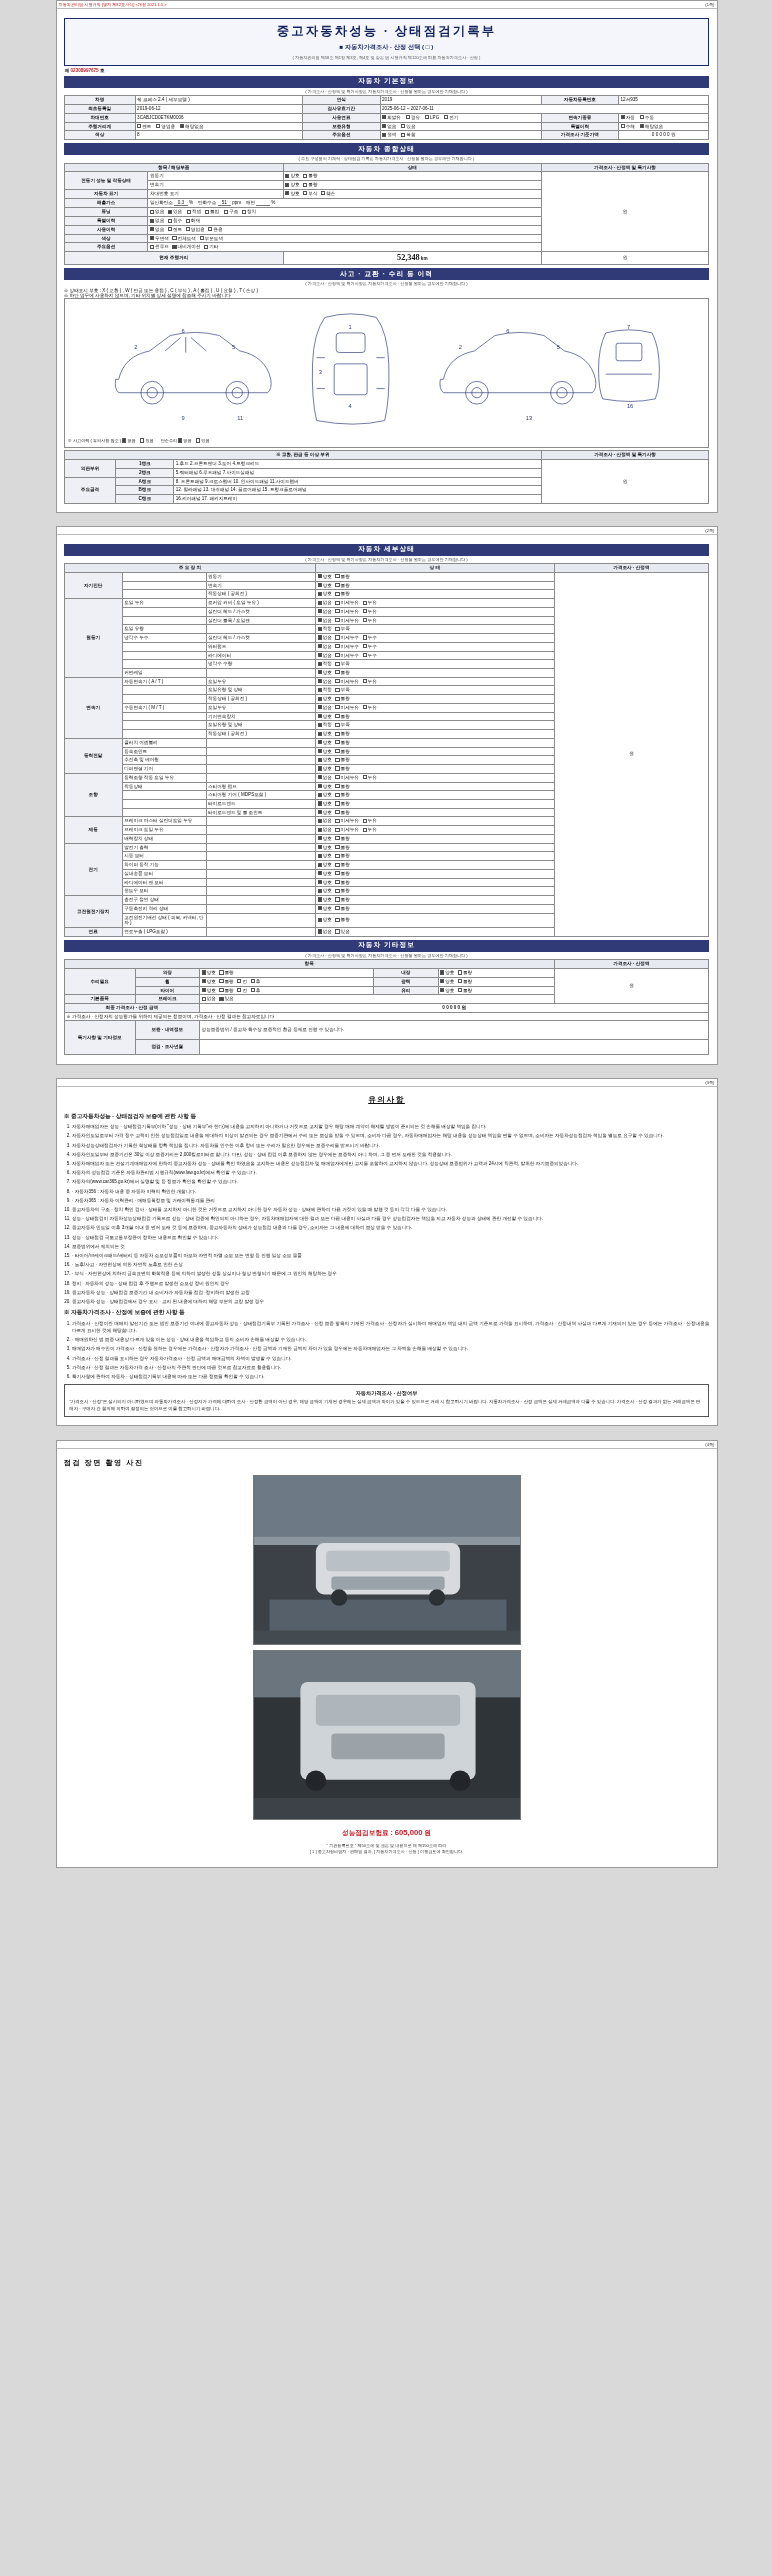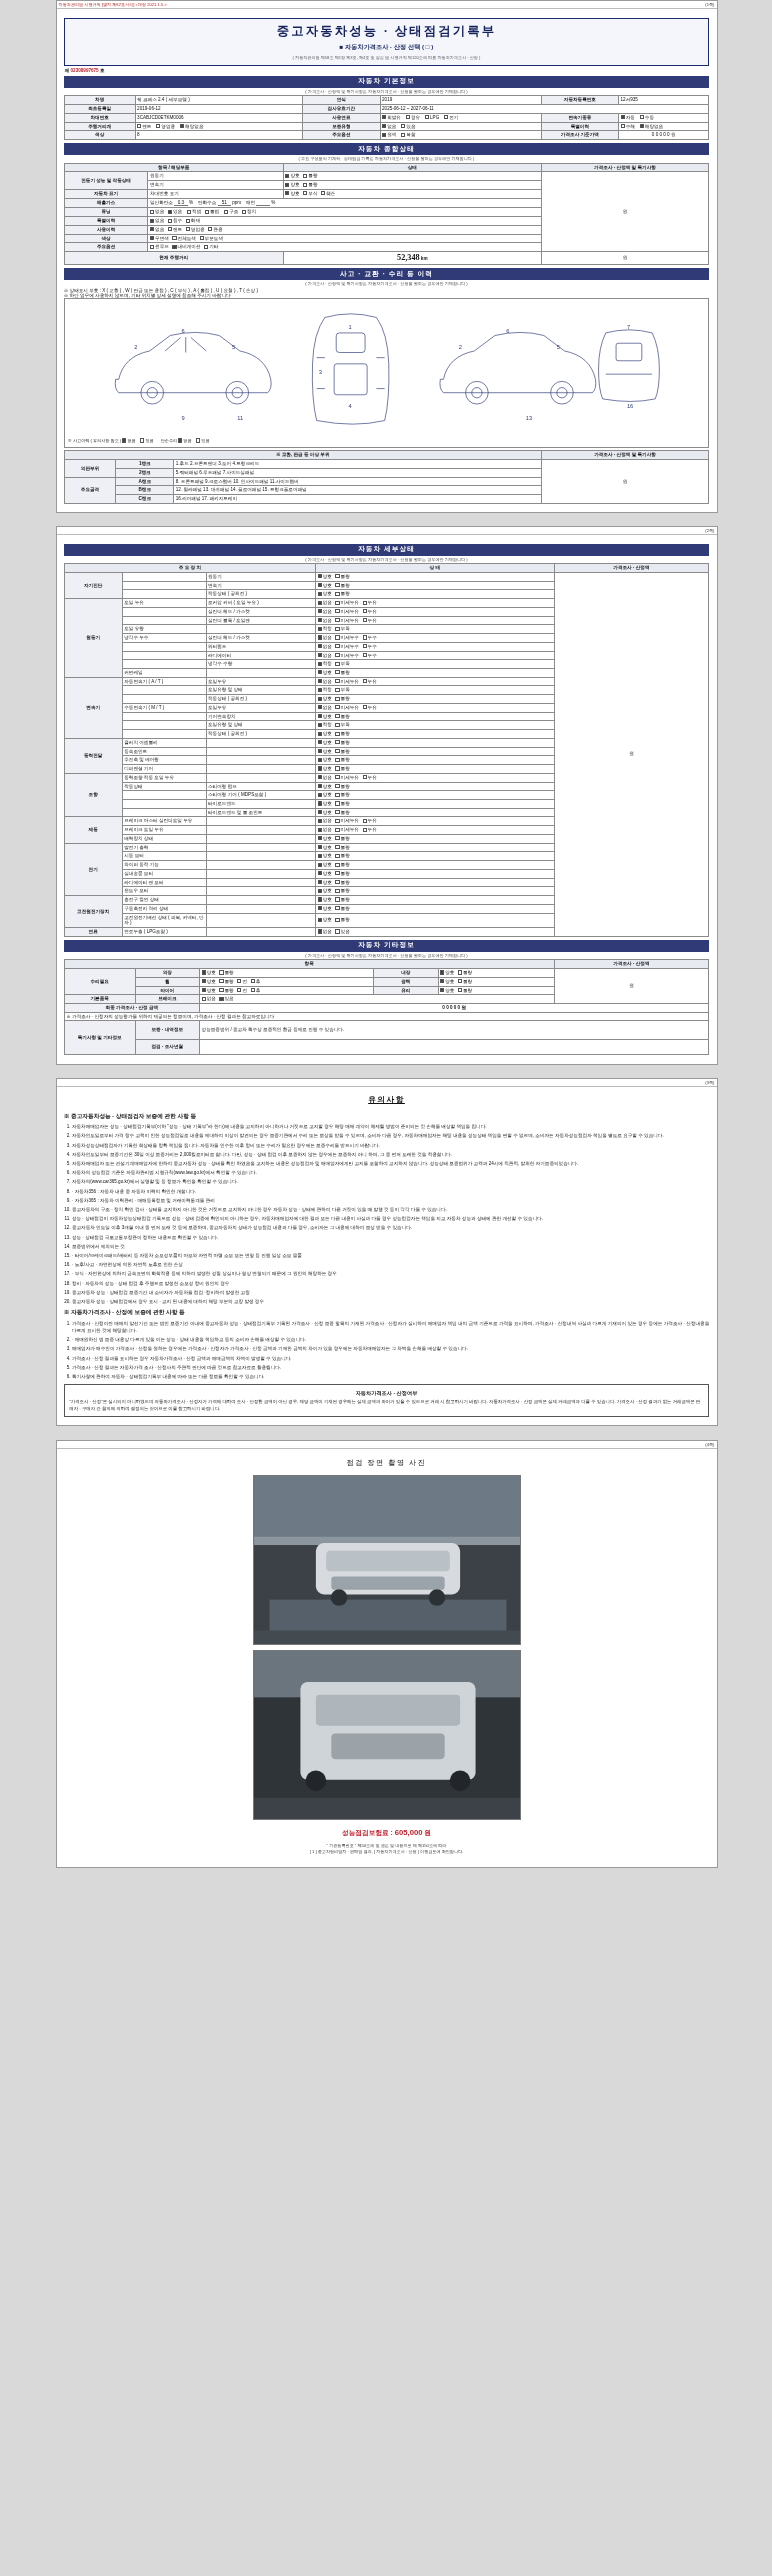--- a/index.html
+++ b/index.html
@@ -78,21 +78,21 @@
 
   
   .notice-title { text-align:center; font-weight:bold; font-size:7.7px; padding:3.1px 0; letter-spacing:1.5px;text-decoration:underline;}
   .notice-h { font-weight:bold; font-size:5.7px; margin:4.1px 0 2.6px 0; }
   ol.notice { margin:0 0 4.1px 8.2px; padding:0; }
   ol.notice li { font-size:4.6px; line-height:1.55; margin-bottom:2.1px; text-align:justify; }
   .box-warn { border:0.5px solid #555; padding:3.6px 4.6px; margin-top:4.1px; font-size:4.4px; line-height:1.55; }
   .box-warn .hd { text-align:center; font-weight:bold; font-size:5.2px; margin-bottom:2.1px; }
 
   
-  .photo-title { text-align:center; font-weight:normal; font-size:7.2px; padding:4.1px 0; letter-spacing:1.5px; }
+  .photo-title { text-align:left; font-weight:bold; font-size:7.2px; padding:4.1px 0; letter-spacing:1.5px; }
   .photos { display:flex; flex-direction:column; align-items:center; gap:5.2px; padding:3.1px 0 5.2px 0; }
   .photo { width:268px; height:170px; border:0.5px solid #777; position:relative; overflow:hidden; background:#2b2f33; }
   .sign-title { text-align:center; font-weight:bold; font-size:7.2px; padding:5.2px 0 3.1px 0; letter-spacing:2.1px; border-top:0.5px solid #bbb; }
   .fee { text-align:center; font-size:6.7px; font-weight:bold; padding:2.1px 0 5.2px 0; }
   .fee .amt { color:#c0202a; font-size:7.7px; }
   .footer-note { text-align:center; font-size:4.1px; color:#333; line-height:1.5; padding-bottom:4.1px; }
   .mt4 { margin-top:2.1px; }
 </style>
 </head>
 <body>

